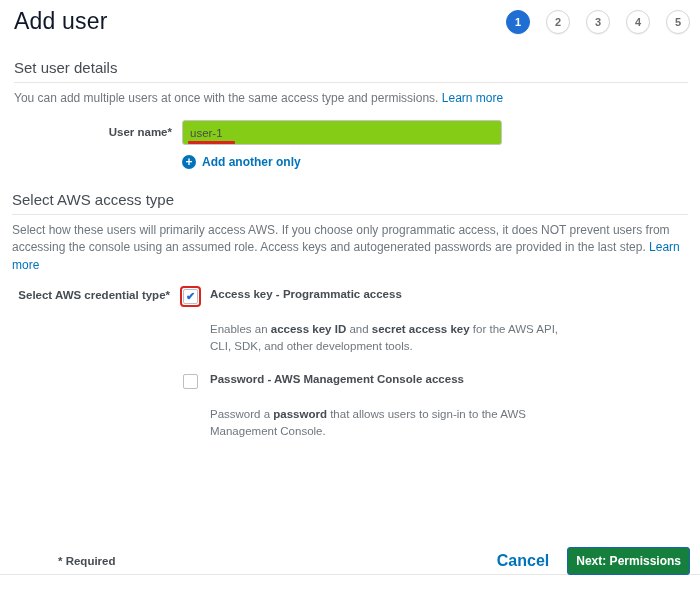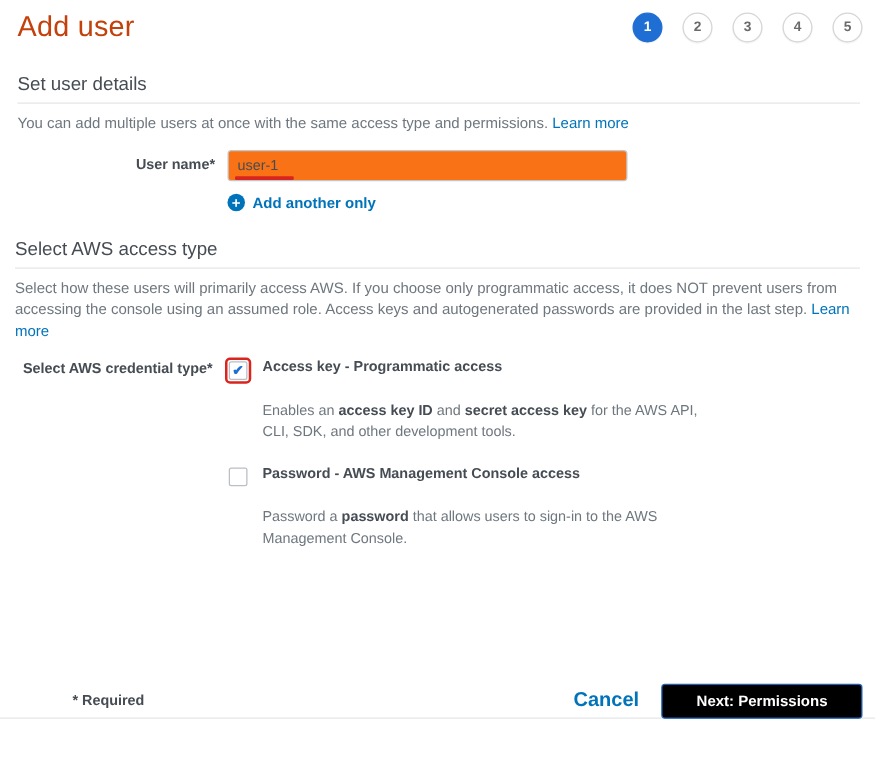--- a/index.html
+++ b/index.html
@@ -12,21 +12,21 @@
     overflow: hidden;
   }
   .page { position: absolute; inset: 0; background: #fff; }
 
   
   .header {
     position: absolute; top: 8px; left: 14px; right: 10px;
     display: flex; align-items: center; justify-content: space-between;
   }
   .page-title {
-    font-size: 23px; color: #c2410c; font-weight: 400; letter-spacing: .2px;
+    font-size: 23px; color: #0f172a; font-weight: 400; letter-spacing: .2px;
   }
   .steps { display: flex; align-items: center; gap: 16px; }
   .step {
     width: 24px; height: 24px; border-radius: 50%;
     border: 1px solid #d5d5d5; background: #fff;
     color: #6b6b6b; font-size: 11px; font-weight: 700;
     display: flex; align-items: center; justify-content: center;
     box-shadow: 0 1px 1px rgba(0,0,0,.05);
   }
   .step.active {
@@ -58,21 +58,21 @@
   }
   .label-col.cred { padding-top: 2px; }
   .field-col { flex: 1; }
 
   .username-wrap { position: relative; display: inline-block; }
   .text-input {
     width: 320px; height: 25px;
     border: 1px solid #c5c5c5; border-radius: 3px;
     font-family: "Liberation Sans", sans-serif;
     font-size: 11.5px; color: #464c53; padding: 0 7px;
-    outline: none; background: #f97316;
+    outline: none; background: #84cc16;
   }
   .red-underline {
     position: absolute; left: 6px; top: 21px; width: 47px; height: 3px;
     background: #d9251d; border-radius: 1px; pointer-events: none;
   }
 
   .add-another {
     display: inline-flex; align-items: center; gap: 6px;
     margin-top: 10px; cursor: pointer; text-decoration: none;
   }
@@ -112,23 +112,23 @@
     border: none; border-top: 1px solid #e6e6e6;
   }
   .footer {
     position: absolute; left: 18px; right: 10px; top: 548px; height: 26px;
     display: flex; align-items: center; justify-content: space-between; margin-left: 40px;
   }
   .required-note { font-size: 11.5px; font-weight: 700; color: #464c53; }
   .footer-actions { display: flex; align-items: center; gap: 18px; }
   .cancel-link { font-size: 16px; font-weight: 700; color: #0073bb; text-decoration: none; cursor: pointer; }
   .next-button {
-    background: #000000; border: 1px solid #1a63b7; border-radius: 3px;
+    background: #15803d; border: 1px solid #1a63b7; border-radius: 3px;
     color: #fff; font-family: "Liberation Sans", sans-serif;
-    font-size: 12px; font-weight: 700; padding: 6px 27px; cursor: pointer;
+    font-size: 12px; font-weight: 700; padding: 6px 8px; cursor: pointer;
   }
 </style>
 </head>
 <body>
 
 <div class="page">
 
   <div class="header">
     <div class="page-title">Add user</div>
     <div class="steps">

